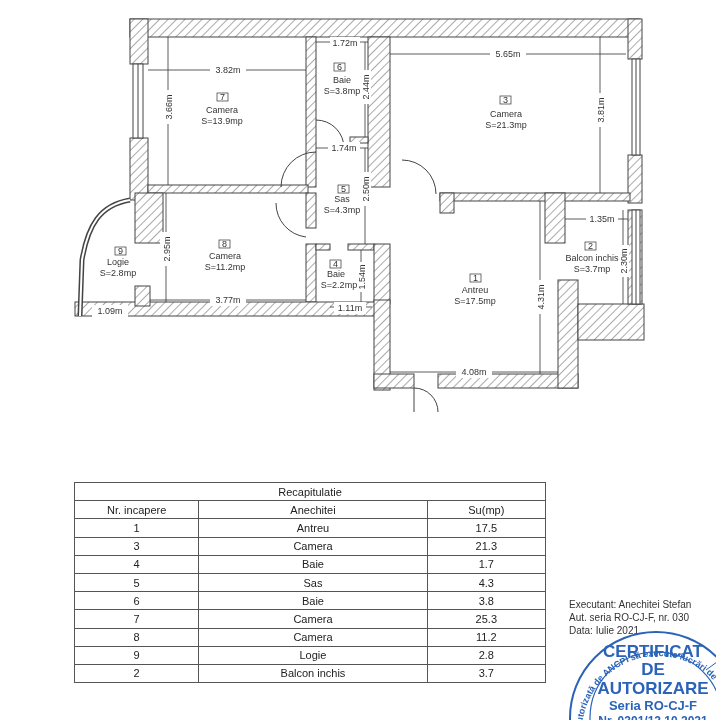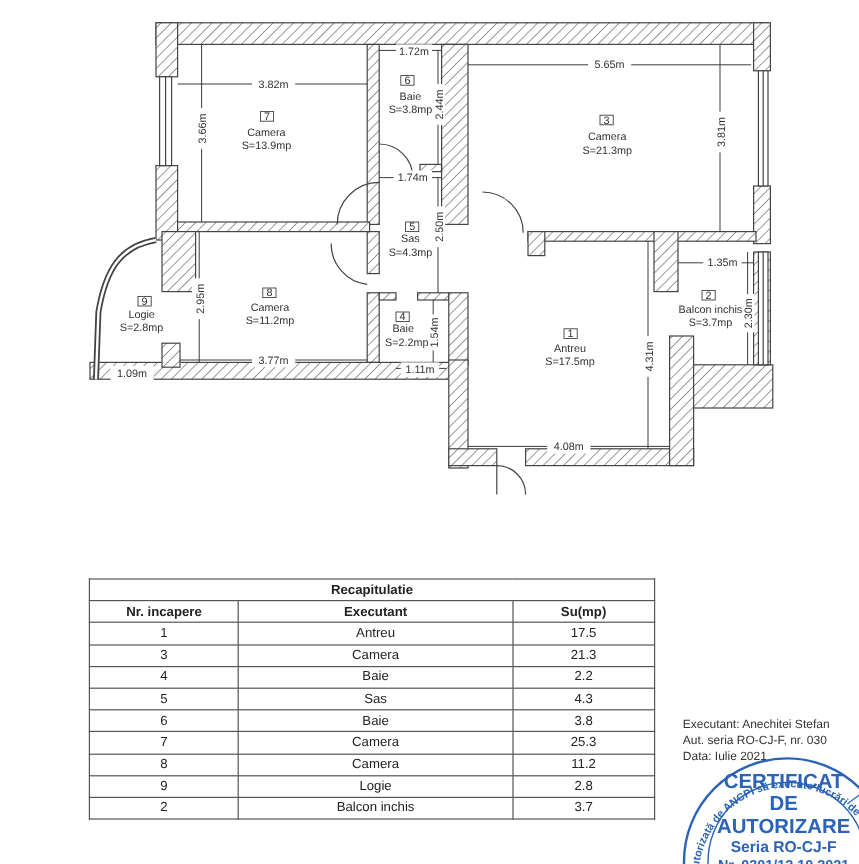--- a/index.html
+++ b/index.html
@@ -2,22 +2,22 @@
 <html><head>
 <meta charset="utf-8">
 <style>
   html,body{margin:0;padding:0;background:#fff;}
   body{width:716px;height:720px;position:relative;overflow:hidden;font-family:"Liberation Sans",sans-serif;color:#222;}
   #plan{position:absolute;left:0;top:0;width:716px;height:440px;}
   .lbl{font-family:"Liberation Sans",sans-serif;font-size:9px;fill:#333;}
   .dim{font-family:"Liberation Sans",sans-serif;font-size:9px;fill:#333;}
   table.recap{position:absolute;left:74px;top:482px;width:472px;border-collapse:collapse;font-family:"Liberation Sans",sans-serif;font-size:11px;}
   table.recap td, table.recap th{border:1px solid #555;text-align:center;height:17.2px;padding:0;line-height:16px;}
-  table.recap th{font-weight:bold;}
-  table.recap .title{font-weight:bold;margin-top:40px;}
+  table.recap th{font-weight:normal;}
+  table.recap .title{font-weight:normal;margin-top:40px;}
   table.recap .bold{font-weight:bold;}
   table.recap tr.last td{border-bottom:2px solid #333;}
   .stamp-text{position:absolute;left:569px;top:598px;font-size:10px;line-height:13px;color:#333;white-space:nowrap;}
   .seal{position:absolute;left:566px;top:618px;width:200px;height:200px;}
   .seal-line{position:absolute;color:#2a63b8;font-weight:bold;text-align:center;width:150px;left:578px;}
 </style>
 </head>
 <body>
 
 <svg id="plan" viewBox="0 0 716 440" xmlns="http://www.w3.org/2000/svg">
@@ -201,37 +201,37 @@
   </g>
 </svg>
 
 <table class="recap">
   <tbody>
       <tr>
     <td colspan="3" class="title">Recapitulatie</td>
   </tr>
   <tr>
     <th style="width:103px">Nr. incapere</th>
-    <th style="width:190px">Executant</th>
+    <th style="width:190px">Anechitei</th>
     <th style="width:98px">Su(mp)</th>
   </tr>
   <tr>
     <td>1</td>
     <td>Antreu</td>
     <td>17.5</td>
   </tr>
   <tr>
     <td>3</td>
     <td>Camera</td>
     <td>21.3</td>
   </tr>
   <tr>
     <td>4</td>
     <td>Baie</td>
-    <td>2.2</td>
+    <td>1.7</td>
   </tr>
   <tr>
     <td>5</td>
     <td>Sas</td>
     <td>4.3</td>
   </tr>
   <tr>
     <td>6</td>
     <td>Baie</td>
     <td>3.8</td>

